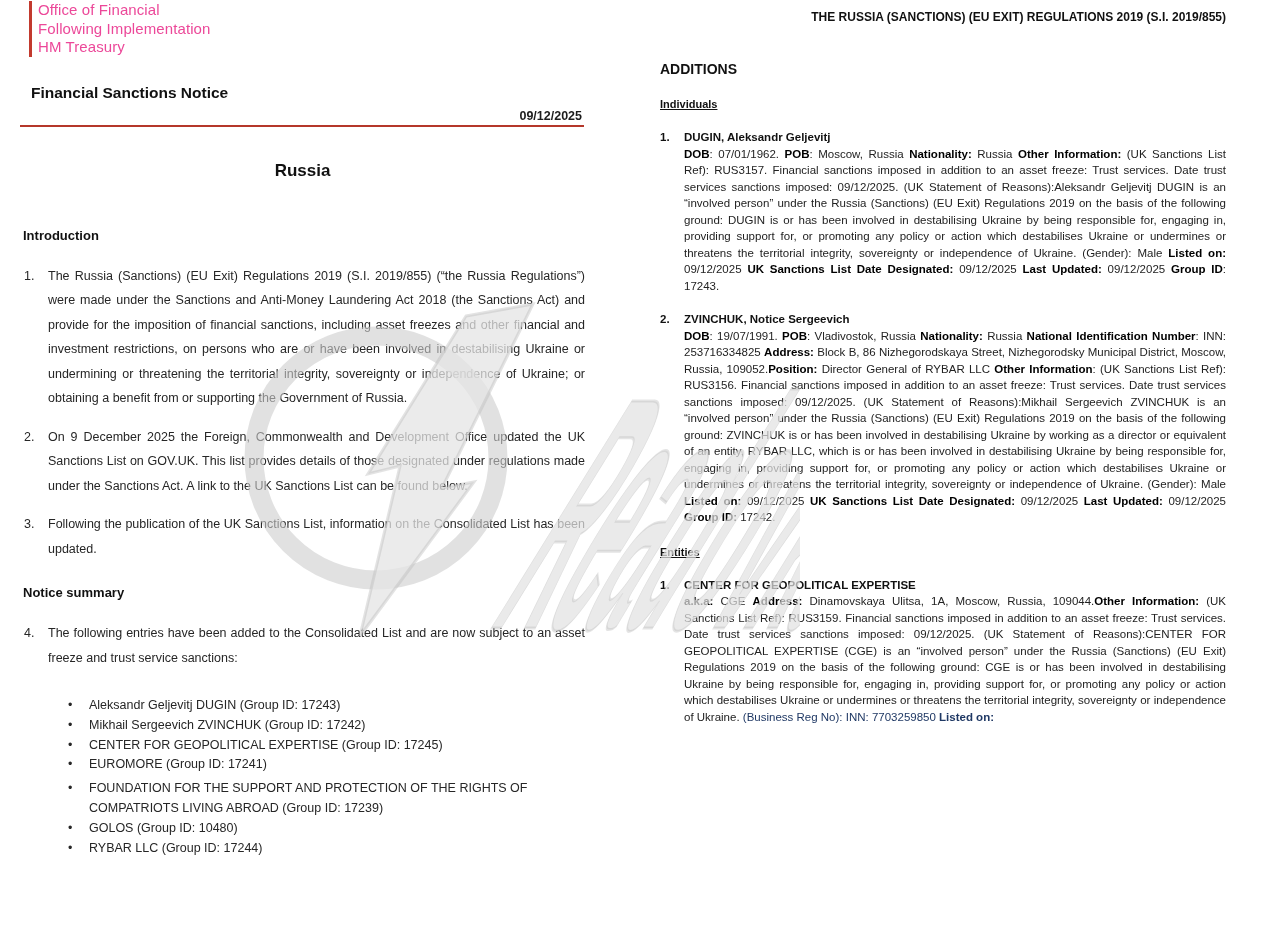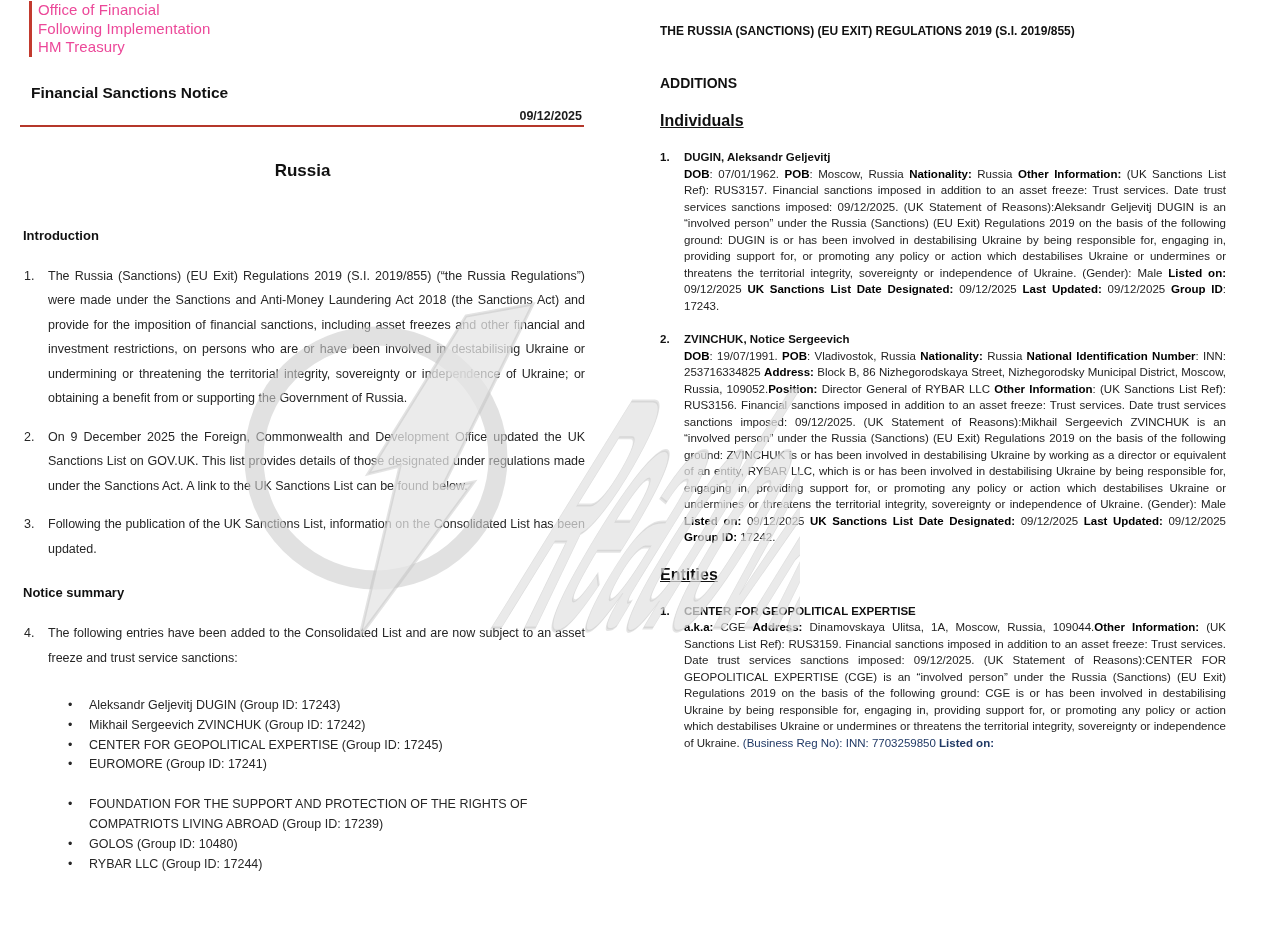--- a/index.html
+++ b/index.html
@@ -22,30 +22,30 @@
   .h-summary{margin-top:24px;}
   .lpara{display:flex;font-size:12.5px;line-height:24.5px;color:#262626;}
   .lpara .num{width:24px;flex:none;margin-left:4px;}
   .lpara .ptext{flex:1;text-align:justify;}
   .p1{margin-top:21px;}
   .p2{margin-top:14px;}
   .p3{margin-top:14px;}
   .p4{margin-top:21px;}
   .bullets{margin-left:48px;margin-right:10px;font-size:12.5px;line-height:19.8px;color:#262626;}
   .bullets.g1{margin-top:26px;}
-  .bullets.g2{margin-top:20px;}
+  .bullets.g2{margin-top:4px;}
   .bullet-item{display:flex;}
   .bullet-dot{width:21px;flex:none;}
   .bullet-dot::before{content:"•";}
   .bullet-text{flex:1;}
   
   .page-right{position:absolute;left:660px;top:0;width:566px;color:#1f1f1f;}
-  .r-header{margin-top:24px;text-align:left;font-size:12px;font-weight:bold;color:#111;}
+  .r-header{margin-top:10px;text-align:right;font-size:12px;font-weight:bold;color:#111;}
   .r-additions{margin-top:37px;font-size:14px;font-weight:bold;color:#111;}
-  .r-group-heading{font-size:16px;font-weight:bold;color:#111;text-decoration:underline;}
+  .r-group-heading{font-size:11px;font-weight:bold;color:#111;text-decoration:underline;}
   .h-individuals{margin-top:21px;}
   .h-entities{margin-top:20px;}
   .r-item{display:flex;font-size:11.5px;line-height:16.5px;}
   .r-item .num{width:24px;flex:none;font-weight:bold;color:#111;}
   .r-item .content{flex:1;}
   .r-item .name{font-weight:bold;color:#111;}
   .r-item .body{text-align:justify;color:#222;}
   .r-item .body b{color:#000;}
   .i1{margin-top:19px;}
   .i2{margin-top:17px;}

